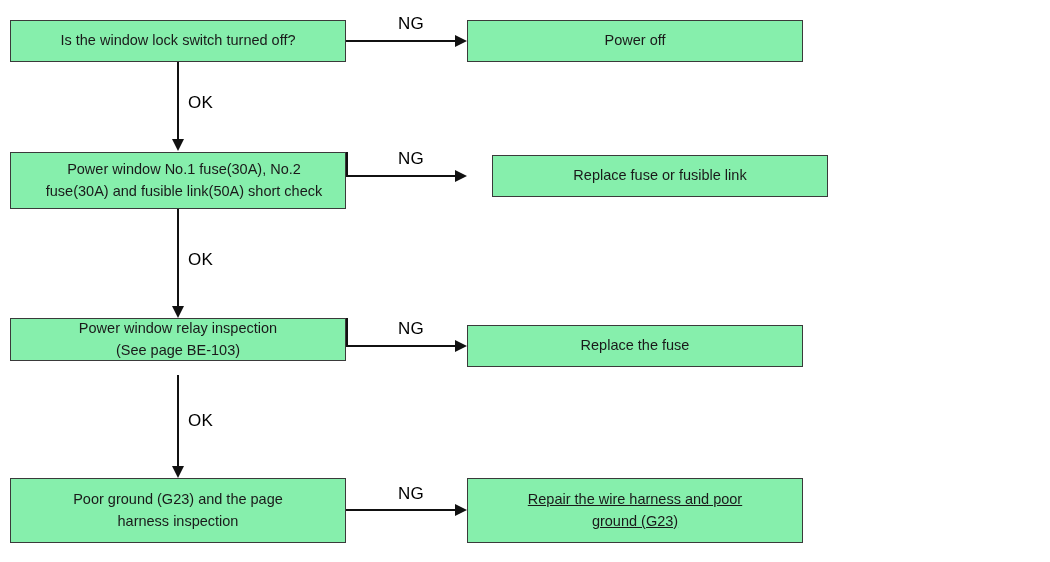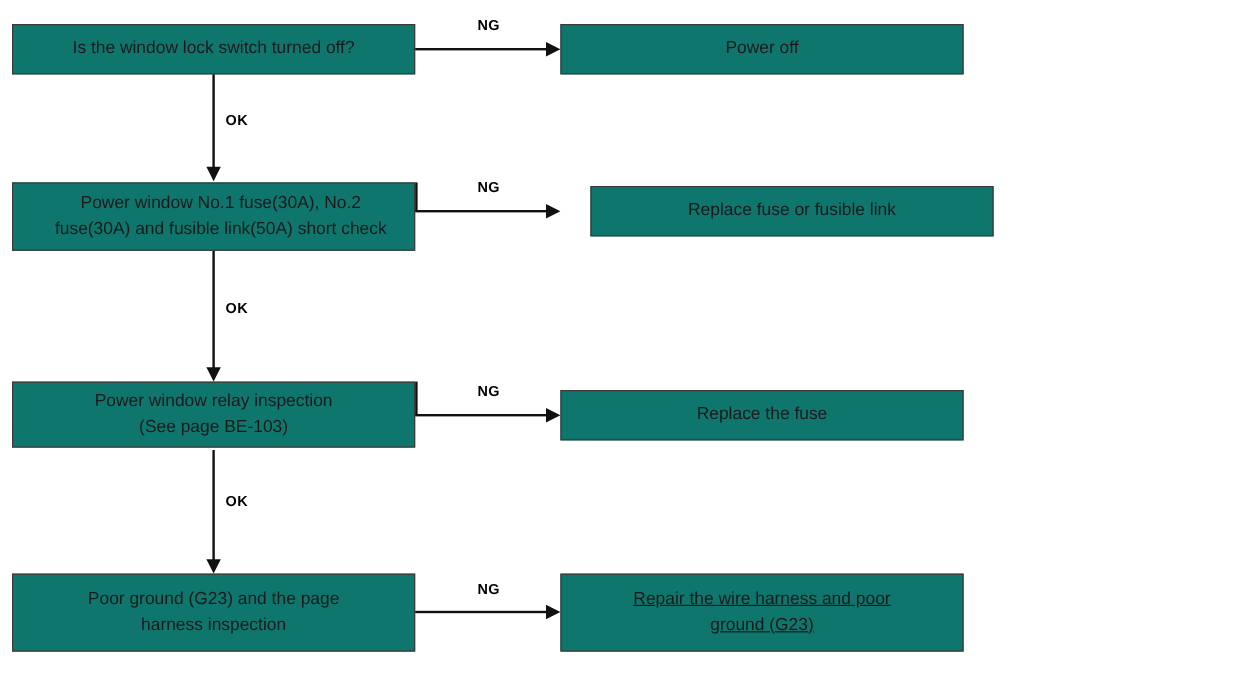--- a/index.html
+++ b/index.html
@@ -15,21 +15,21 @@
     position: relative;
     width: 1050px;
     height: 562px;
     background: #ffffff;
     overflow: hidden;
   }
   .node {
     position: absolute;
     box-sizing: border-box;
     border: 1.5px solid #3a3a3a;
-    background: #0f766e;
+    background: #86efac;
     display: flex;
     align-items: center;
     justify-content: center;
     text-align: center;
     color: #1a1a1a;
     font-size: 14.5px;
     line-height: 1.5;
     padding: 2px 8px;
   }
   .node .node-text {
@@ -69,22 +69,22 @@
     border-left: 12px solid #111111;
   }
   
   .stub {
     position: absolute;
     width: 2px;
     background: #111111;
   }
   .edge-label {
     position: absolute;
-    font-size: 12px;
-    font-weight: bold;
+    font-size: 17px;
+    font-weight: normal;
     color: #000000;
     letter-spacing: 0.3px;
     white-space: nowrap;
     padding-left: 12px;
   }
 </style>
 </head>
 <body>
 
 <div id="canvas">
@@ -120,21 +120,21 @@
 
   <div class="node" style="left:492px; top:155px; width:336px; height:42px;">
     <span class="node-text">Replace fuse or fusible link</span>
   </div>
 
   <div class="vline" style="left:177px; top:209px; height:98px;">
     <span class="arrowhead"></span>
   </div>
   <div class="edge-label" style="left:176px; top:250px;">OK</div>
 
-  <div class="node" style="left:10px; top:318px; width:336px; height:55px;">
+  <div class="node" style="left:10px; top:318px; width:336px; height:43px;">
     <span class="node-text">Power window relay inspection
 (See page BE-103)</span>
   </div>
 
   <div class="stub" style="left:346px; top:318px; height:28px;"></div>
   <div class="hline" style="left:346px; top:345px; width:110px;">
     <span class="arrowhead"></span>
   </div>
   <div class="edge-label" style="left:386px; top:319px;">NG</div>
 

